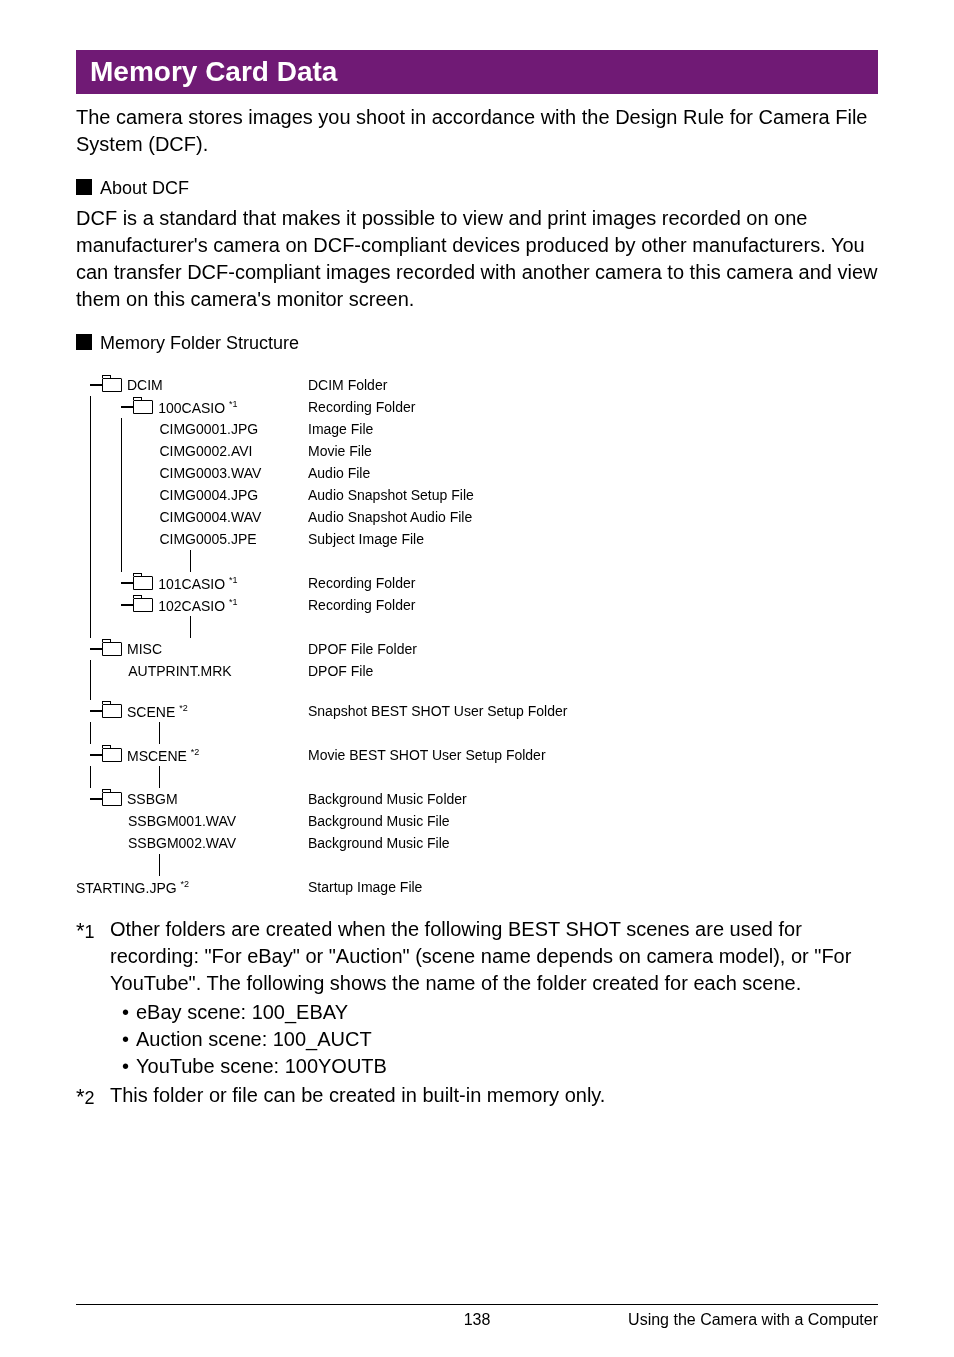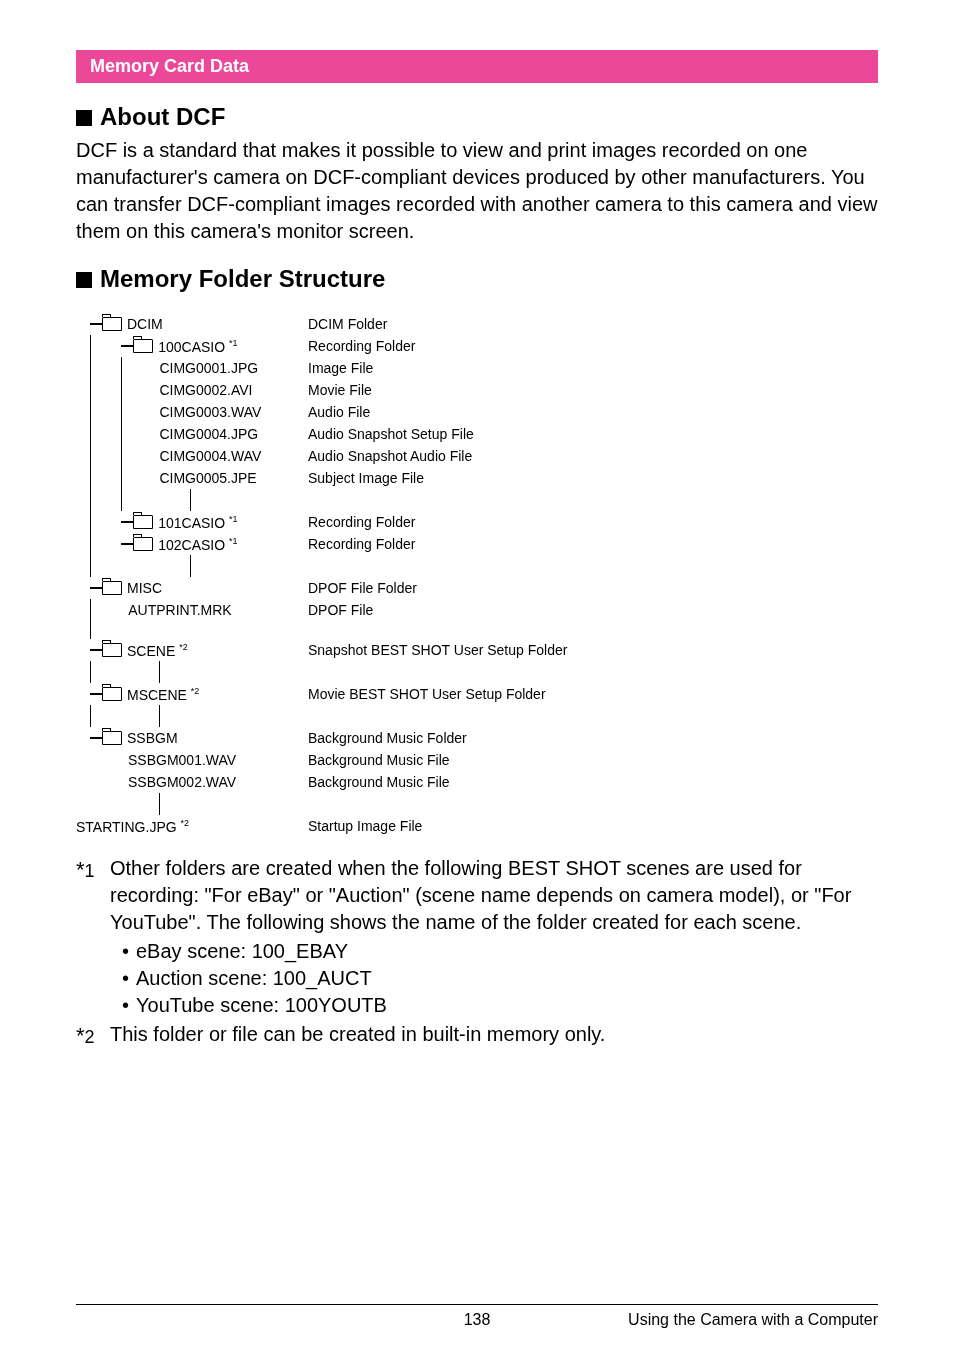--- a/index.html
+++ b/index.html
@@ -11,35 +11,35 @@
     width: 954px;
   }
   .page {
     padding: 50px 76px 30px 76px;
     box-sizing: border-box;
     width: 954px;
     min-height: 1357px;
     position: relative;
   }
   .section-header {
-    background: #ec4899;
+    background: #701a75;
     color: #fff;
-    font-size: 18px;
+    font-size: 28px;
     font-weight: bold;
     padding: 6px 14px;
     margin-bottom: 10px;
   }
   .body-text {
     font-size: 20px;
     line-height: 1.35;
     margin: 0 0 14px 0;
   }
   .sub-heading {
-    font-size: 24px;
-    font-weight: bold;
+    font-size: 18px;
+    font-weight: normal;
     margin-top: 20px;
     margin-bottom: 6px;
   }
   .sub-heading .sq {
     display: inline-block;
     width: 16px;
     height: 16px;
     background: #000;
     margin-right: 8px;
     vertical-align: -1px;
@@ -146,20 +146,21 @@
     z-index:1;
   }
 </style>
 </head>
 <body>
 
 <div class="page">
 
   <div class="section-header">Memory Card Data</div>
 
+  <p class="body-text">The camera stores images you shoot in accordance with the Design Rule for Camera File System (DCF).</p>
 
   <div class="sub-heading">
     <span class="sq"></span><span>About DCF</span>
   </div>
   <p class="body-text">DCF is a standard that makes it possible to view and print images recorded on one manufacturer's camera on DCF-compliant devices produced by other manufacturers. You can transfer DCF-compliant images recorded with another camera to this camera and view them on this camera's monitor screen.</p>
 
   <div class="sub-heading">
     <span class="sq"></span><span>Memory Folder Structure</span>
   </div>
 

